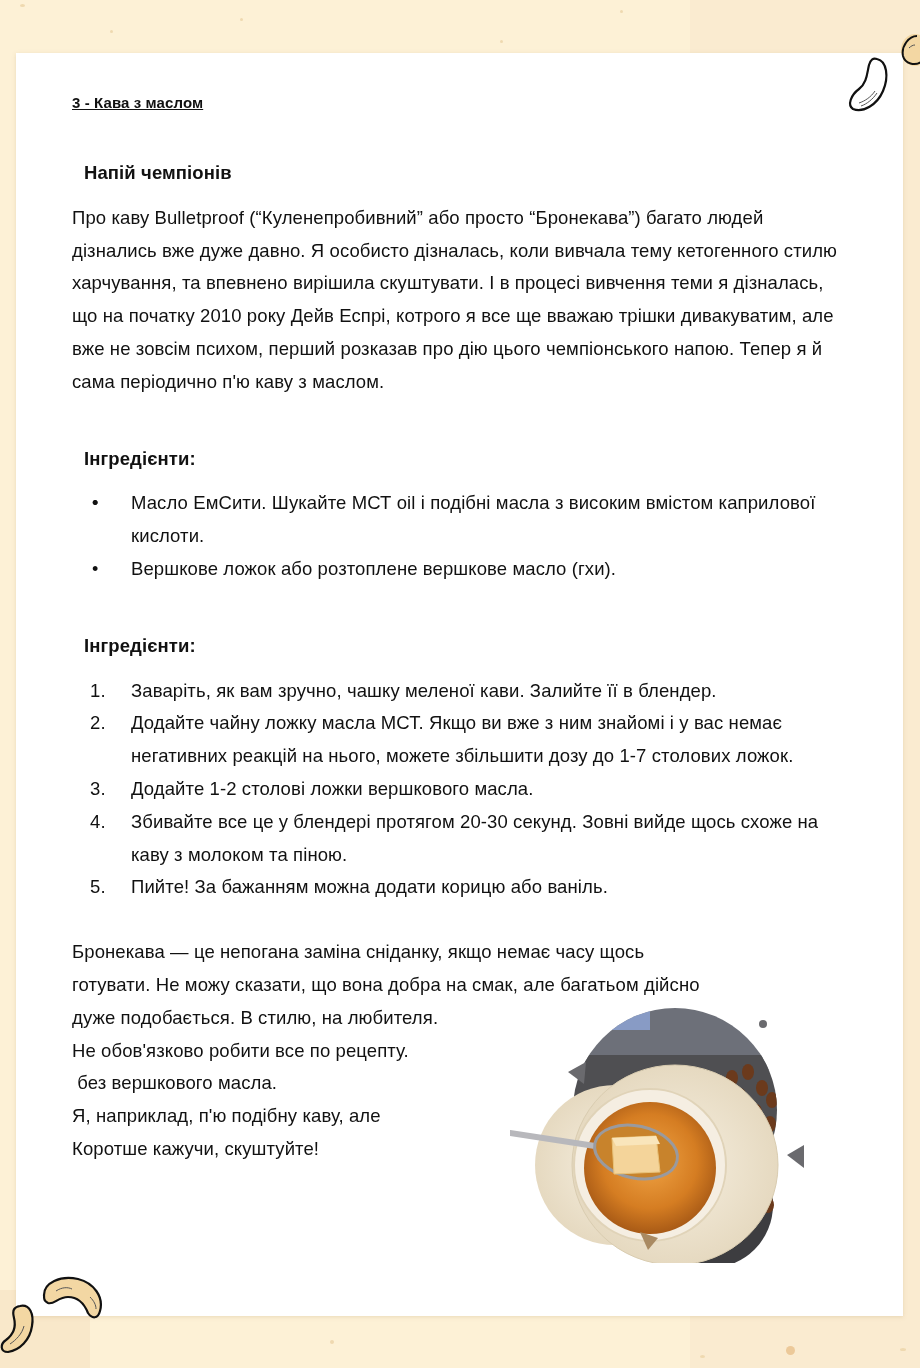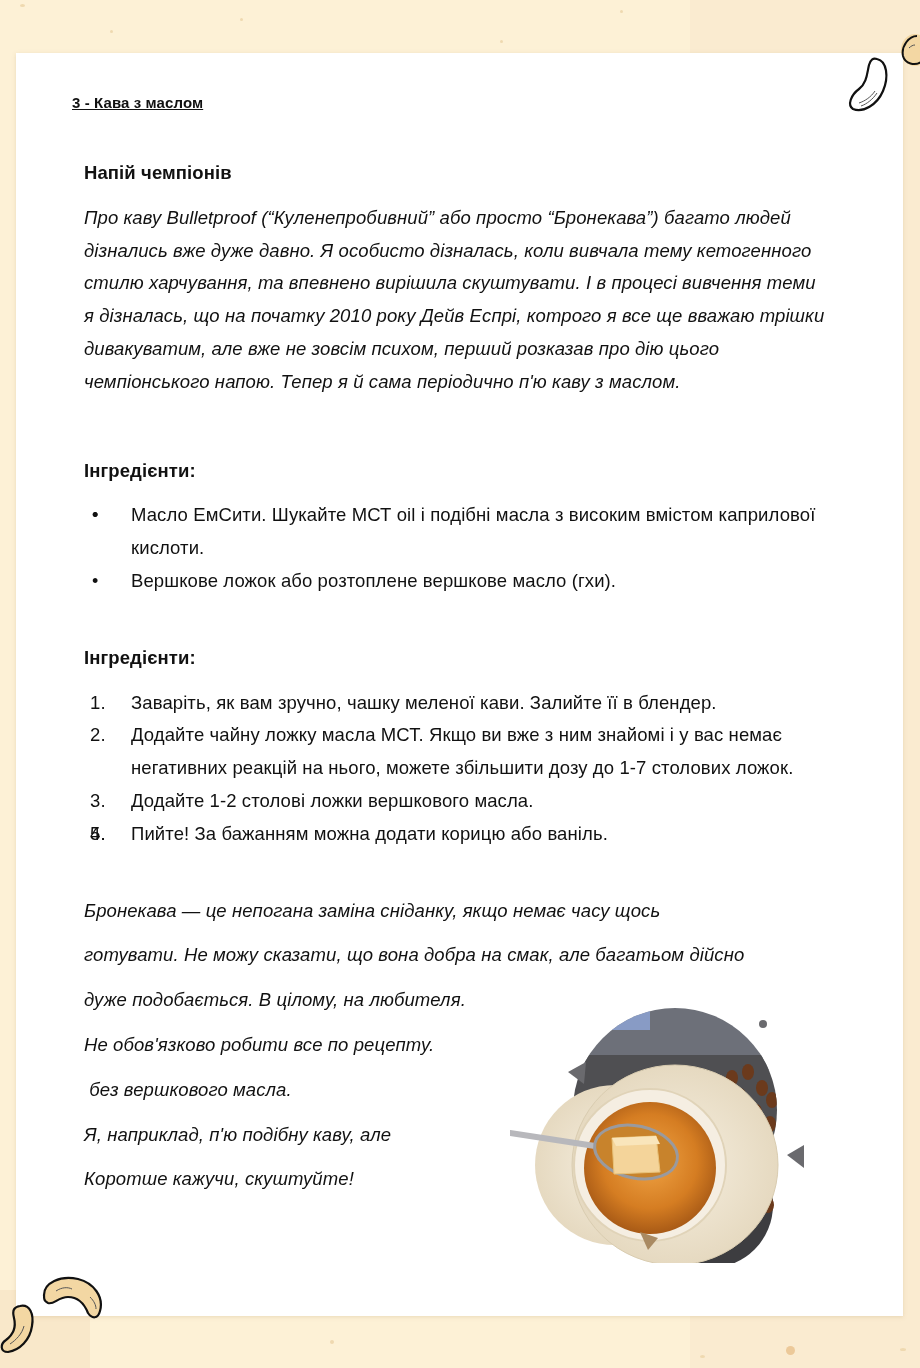--- a/index.html
+++ b/index.html
@@ -61,22 +61,21 @@
       text-decoration: underline;
       font-size: 15px;
       margin: 0;
       line-height: 28px;
     }
     .subhead {
       font-weight: bold;
       margin: 12px;
     }
     .para {
-      margin: 12px;
-      font-style: italic;
+      margin: 0;
     }
     .gap-title {
       height: 28px;
     }
     .gap {
       height: 32px;
     }
     ul.list, ol.list {
       margin: 0;
       padding: 0;
@@ -173,31 +172,32 @@
       <li>
         <span class="marker">2.</span>
         <span>Додайте чайну ложку масла МСТ. Якщо ви вже з ним знайомі і у вас немає негативних реакцій на нього, можете збільшити дозу до 1-7 столових ложок.</span>
       </li>
       <li>
         <span class="marker">3.</span>
         <span>Додайте 1-2 столові ложки вершкового масла.</span>
       </li>
       <li>
         <span class="marker">4.</span>
+        <span>Збивайте все це у блендері протягом 20-30 секунд. Зовні вийде щось схоже на каву з молоком та піною.</span>
       </li>
       <li>
         <span class="marker">5.</span>
         <span>Пийте! За бажанням можна додати корицю або ваніль.</span>
       </li>
     </ol>
     <div class="gap"></div>
 
     <p class="para">Бронекава — це непогана заміна сніданку, якщо немає часу щось</p>
     <p class="para">готувати. Не можу сказати, що вона добра на смак, але багатьом дійсно</p>
-    <p class="para">дуже подобається. В цілому, на любителя.</p>
+    <p class="para">дуже подобається. В стилю, на любителя.</p>
     <p class="para">Не обов'язково робити все по рецепту.</p>
     <p class="para" style="white-space:pre;"> без вершкового масла.</p>
     <p class="para" style="white-space:pre;">Я, наприклад, п'ю подібну каву, але</p>
     <p class="para">Коротше кажучи, скуштуйте!</p>
   </div>
 </div>
 
 <div class="photo-wrap">
   <svg width="300" height="263" viewBox="0 0 300 263">
     <defs>

